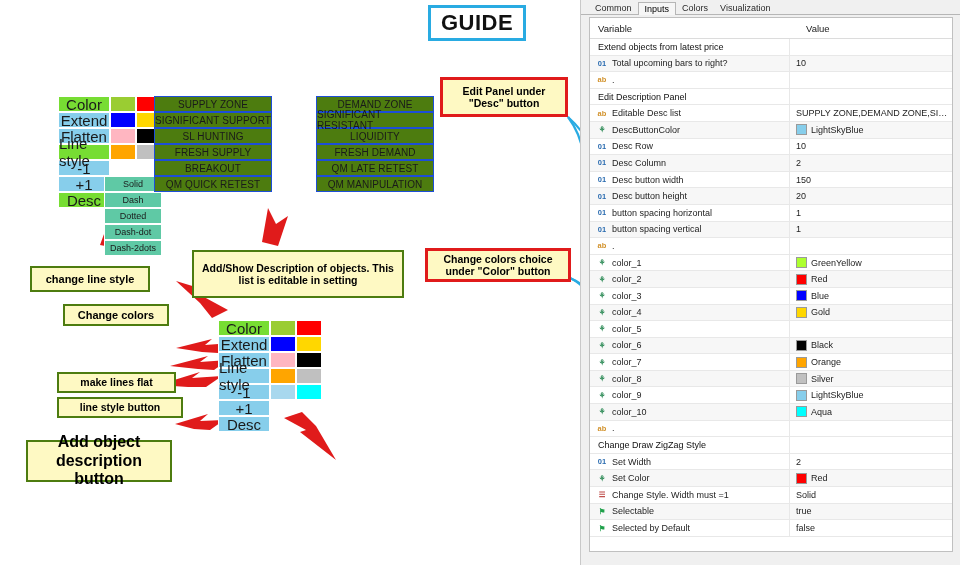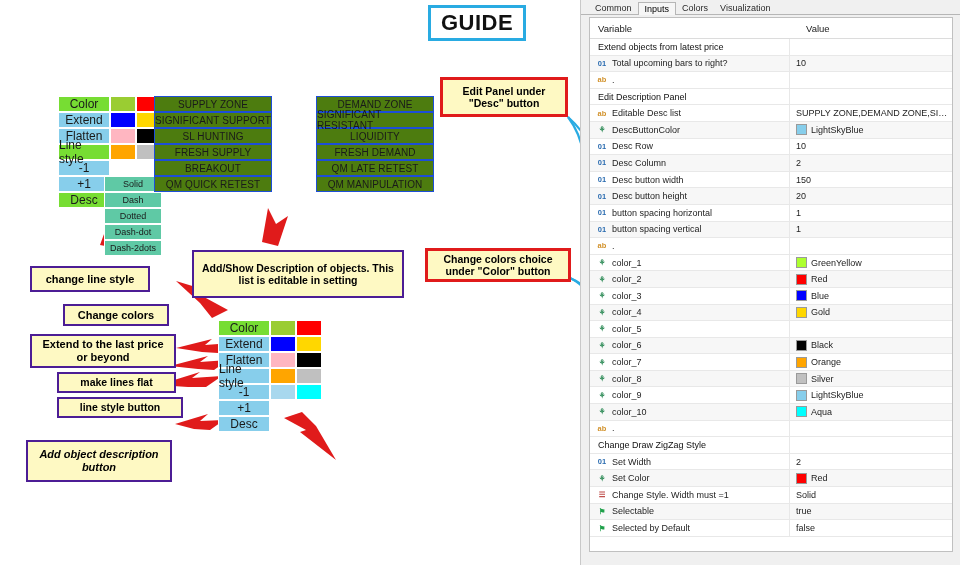--- a/index.html
+++ b/index.html
@@ -20,21 +20,21 @@
     left:428px;top:5px;width:98px;height:36px;
     border:3px solid #29ABE2;
     display:flex;align-items:center;justify-content:center;
     font-size:22px;font-weight:bold;color:#111;letter-spacing:.5px;
   }
 
   
   .btn{
     box-sizing:border-box;
     display:flex;align-items:center;justify-content:center;
-    font-size:12px;color:#1a1a1a;
+    font-size:15px;color:#1a1a1a;
     border:1px solid #ffffff;
     height:16px;
   }
   .btn.green{background:#77DD33;}
   .btn.blue{background:#87CEEB;}
   .btn.teal{background:#5FC9A5;}
   .sw{height:16px;border:1px solid #ffffff;box-sizing:border-box;}
 
   .panel-a{left:58px;top:96px;width:52px;}
   .panel-a .btn{width:52px;}
@@ -62,21 +62,21 @@
   .sw-grid-b .sw{width:26px;}
 
   
   .callout{
     box-sizing:border-box;
     display:flex;align-items:center;justify-content:center;
     text-align:center;font-weight:bold;color:#000;
     background:#fef9c3;line-height:1.18;
     padding:3px 5px;
   }
-  .callout.bluebox{border:2px solid #4c1d95;text-align:center;}
+  .callout.bluebox{border:2px solid #4d7c0f;text-align:center;}
   .callout.redbox{border:3px solid #E01B1B;}
 
   
   .prop-panel{
     left:580px;top:0px;width:380px;height:565px;
     background:#F0F0F0;
     border-left:1px solid #c9c9c9;
   }
   .tabs{
     position:absolute;left:0;top:0;width:380px;height:15px;
@@ -255,27 +255,26 @@
 "Desc" button</div>
 
   <div class="abs callout bluebox" style="left:30px;top:266px;width:120px;height:26px;font-size:11px;">change line style</div>
 
   <div class="abs callout bluebox" style="left:192px;top:250px;width:212px;height:48px;font-size:10.5px;">Add/Show Description of objects. This list is editable in setting</div>
 
   <div class="abs callout redbox" style="left:425px;top:248px;width:146px;height:34px;font-size:10.5px;">Change colors choice under "Color" button</div>
 
   <div class="abs callout bluebox" style="left:63px;top:304px;width:106px;height:22px;font-size:11px;">Change colors</div>
 
-  <div class="abs callout bluebox" style="left:30px;top:334px;width:146px;height:34px;font-size:11px;">Extend to the last price or beyond</div>
 
   <div class="abs callout bluebox" style="left:57px;top:372px;width:119px;height:21px;font-size:10.5px;">make lines flat</div>
 
   <div class="abs callout bluebox" style="left:57px;top:397px;width:126px;height:21px;font-size:10.5px;">line style button</div>
 
-  <div class="abs callout bluebox" style="left:26px;top:440px;width:146px;height:42px;font-size:11px;font-style:italic;">Add object description button</div>
+  <div class="abs callout bluebox" style="left:26px;top:440px;width:146px;height:42px;font-size:16px;">Add object description button</div>
 
 
   <div class="abs prop-panel">
 
     <div class="tabs">
       <div class="tab">Common</div>
       <div class="tab active">Inputs</div>
       <div class="tab">Colors</div>
       <div class="tab">Visualization</div>
     </div>

